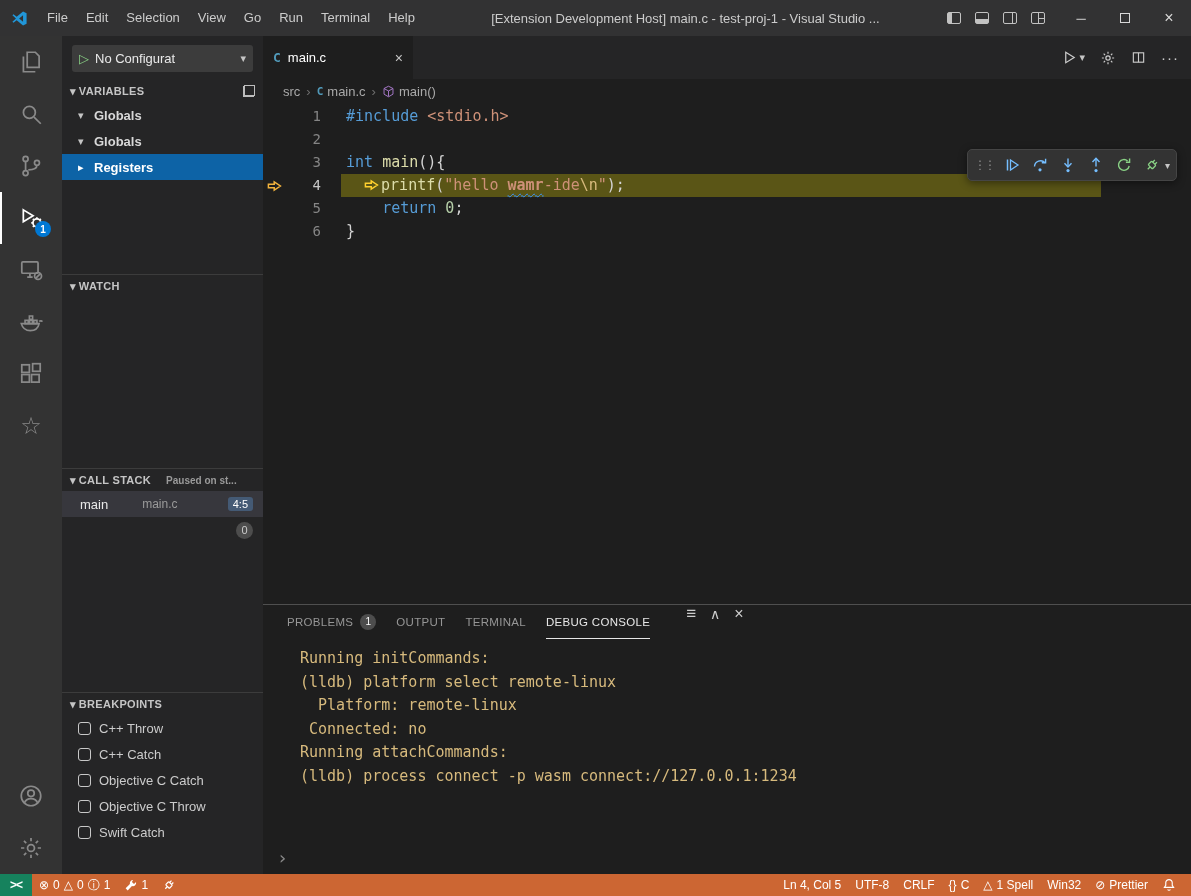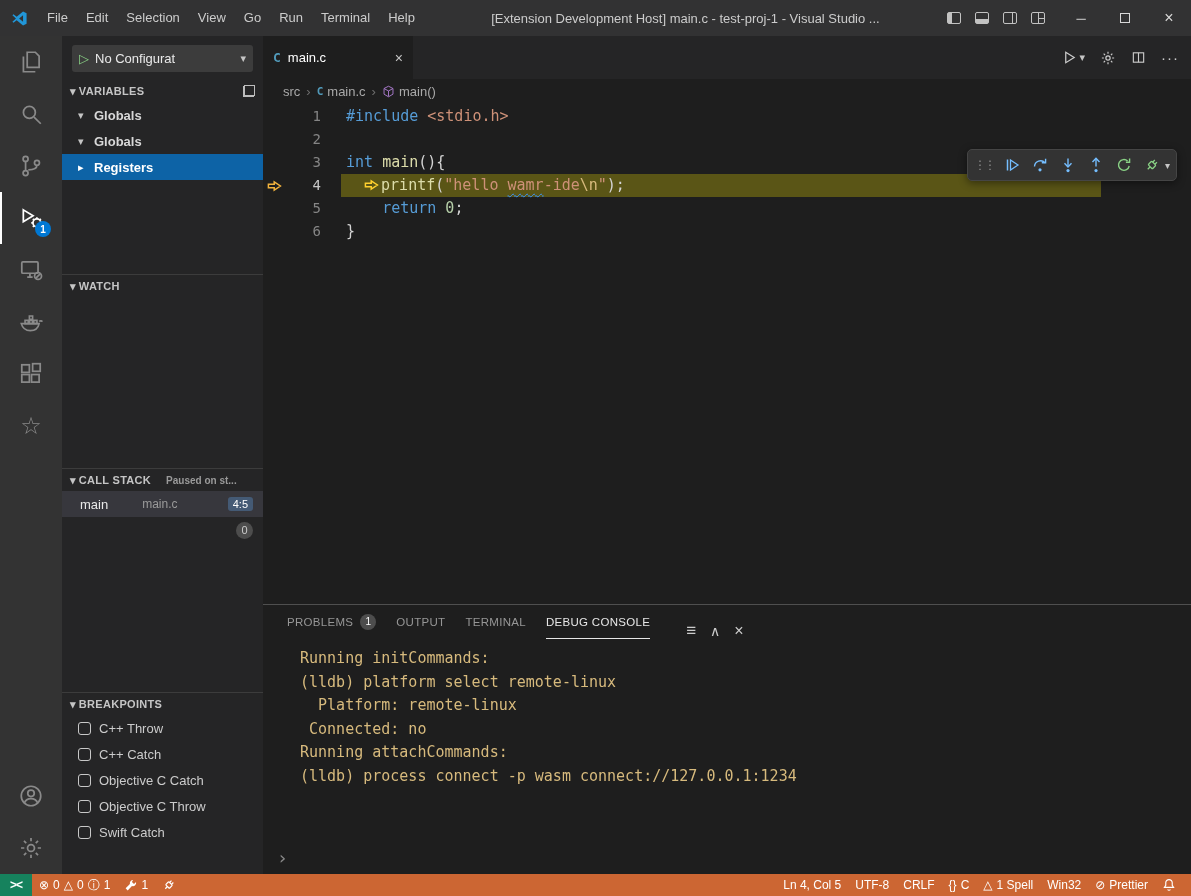--- a/index.html
+++ b/index.html
@@ -84,31 +84,31 @@
   .code-content{white-space:pre;margin-left:20px;padding-left:5px;}
   .code-row.current .code-content{flex:1;margin-right:90px;background:#5a5516;}
   .code-row.current .lineno{color:#c6c6c6;}
   .inline-bp{display:inline-flex;width:17px;vertical-align:middle;margin-top:-2px;}
   .tok-kw{color:#569cd6;}
   .tok-fn{color:#dcdcaa;}
   .tok-str{color:#ce9178;}
   .tok-esc{color:#d7ba7d;}
   .tok-num{color:#b5cea8;}
   .tok-pl{color:#d4d4d4;}
-  .squiggle{text-decoration:underline;text-decoration-style:wavy;text-decoration-color:#3794ff;text-decoration-thickness:1px;text-underline-offset:3px;}
+  .squiggle{text-decoration:underline;text-decoration-style:wavy;text-decoration-color:#3794ff;text-decoration-thickness:1px;text-underline-offset:3px;font-weight:bold;}
 
   
   .dbg-toolbar{position:absolute;top:46px;right:14px;height:32px;background:#333333;border:1px solid #454545;border-radius:5px;display:flex;align-items:center;padding:0 6px;gap:3px;box-shadow:0 2px 8px rgba(0,0,0,.45);z-index:20;}
   .grip{color:#8f8f8f;font-size:12px;letter-spacing:-2px;margin-right:3px;cursor:grab;}
   .dbg-btn{width:25px;height:25px;display:flex;align-items:center;justify-content:center;border-radius:4px;cursor:pointer;}
   .dbg-chev{color:#c5c5c5;font-size:10px;margin-left:-3px;cursor:pointer;}
 
   
   .panel{height:270px;border-top:1px solid #4f4f4f;display:flex;flex-direction:column;background:#1e1e1e;position:relative;}
-  .panel-header{height:34px;display:flex;align-items:flex-end;padding:0 14px 0 24px;gap:20px;}
+  .panel-header{height:34px;display:flex;align-items:flex-start;padding:0 14px 0 24px;gap:20px;}
   .panel-tab{display:flex;align-items:center;gap:7px;height:34px;font-size:11.5px;letter-spacing:.3px;color:#969696;cursor:pointer;border-bottom:1px solid transparent;}
   .panel-tab.active{color:#e7e7e7;border-bottom:1px solid #e7e7e7;}
   .panel-badge{background:#4d4d4d;color:#ffffff;border-radius:50%;width:16px;height:16px;font-size:10px;display:flex;align-items:center;justify-content:center;}
   .filter-input{margin-left:auto;width:358px;height:24px;background:#3c3c3c;border:none;color:#cccccc;font-size:12.5px;padding:0 8px;outline:none;font-family:"Liberation Sans",sans-serif;}
   .filter-input::placeholder{color:#8f8f8f;}
   .ph-icons{display:flex;align-items:center;gap:14px;margin-left:16px;color:#cccccc;}
   .ph-icons span{cursor:pointer;font-size:14px;line-height:1;}
   .console{flex:1;padding:8px 0 0 37px;font-family:"DejaVu Sans Mono",monospace;font-size:15px;line-height:23.5px;color:#d7ba7d;white-space:pre;overflow:hidden;}
   .console-prompt{position:absolute;left:14px;bottom:6px;color:#8a8a8a;font-size:18px;font-family:"DejaVu Sans Mono",monospace;cursor:text;}
 

